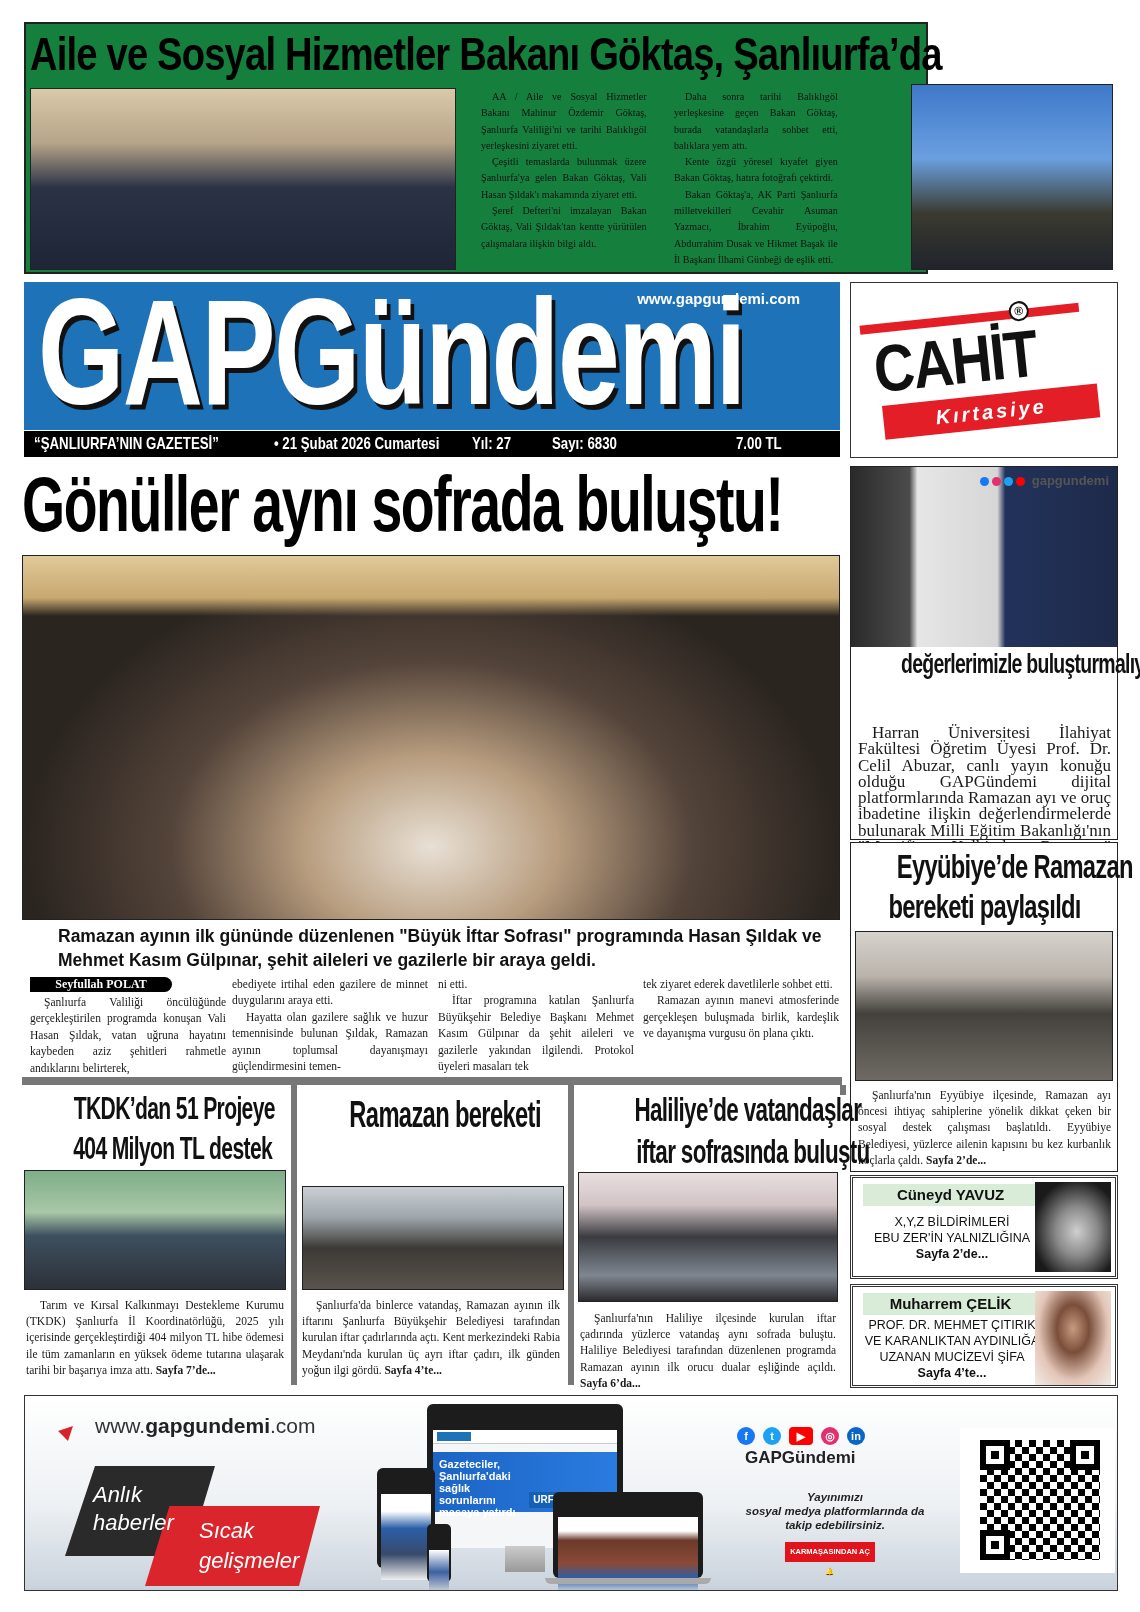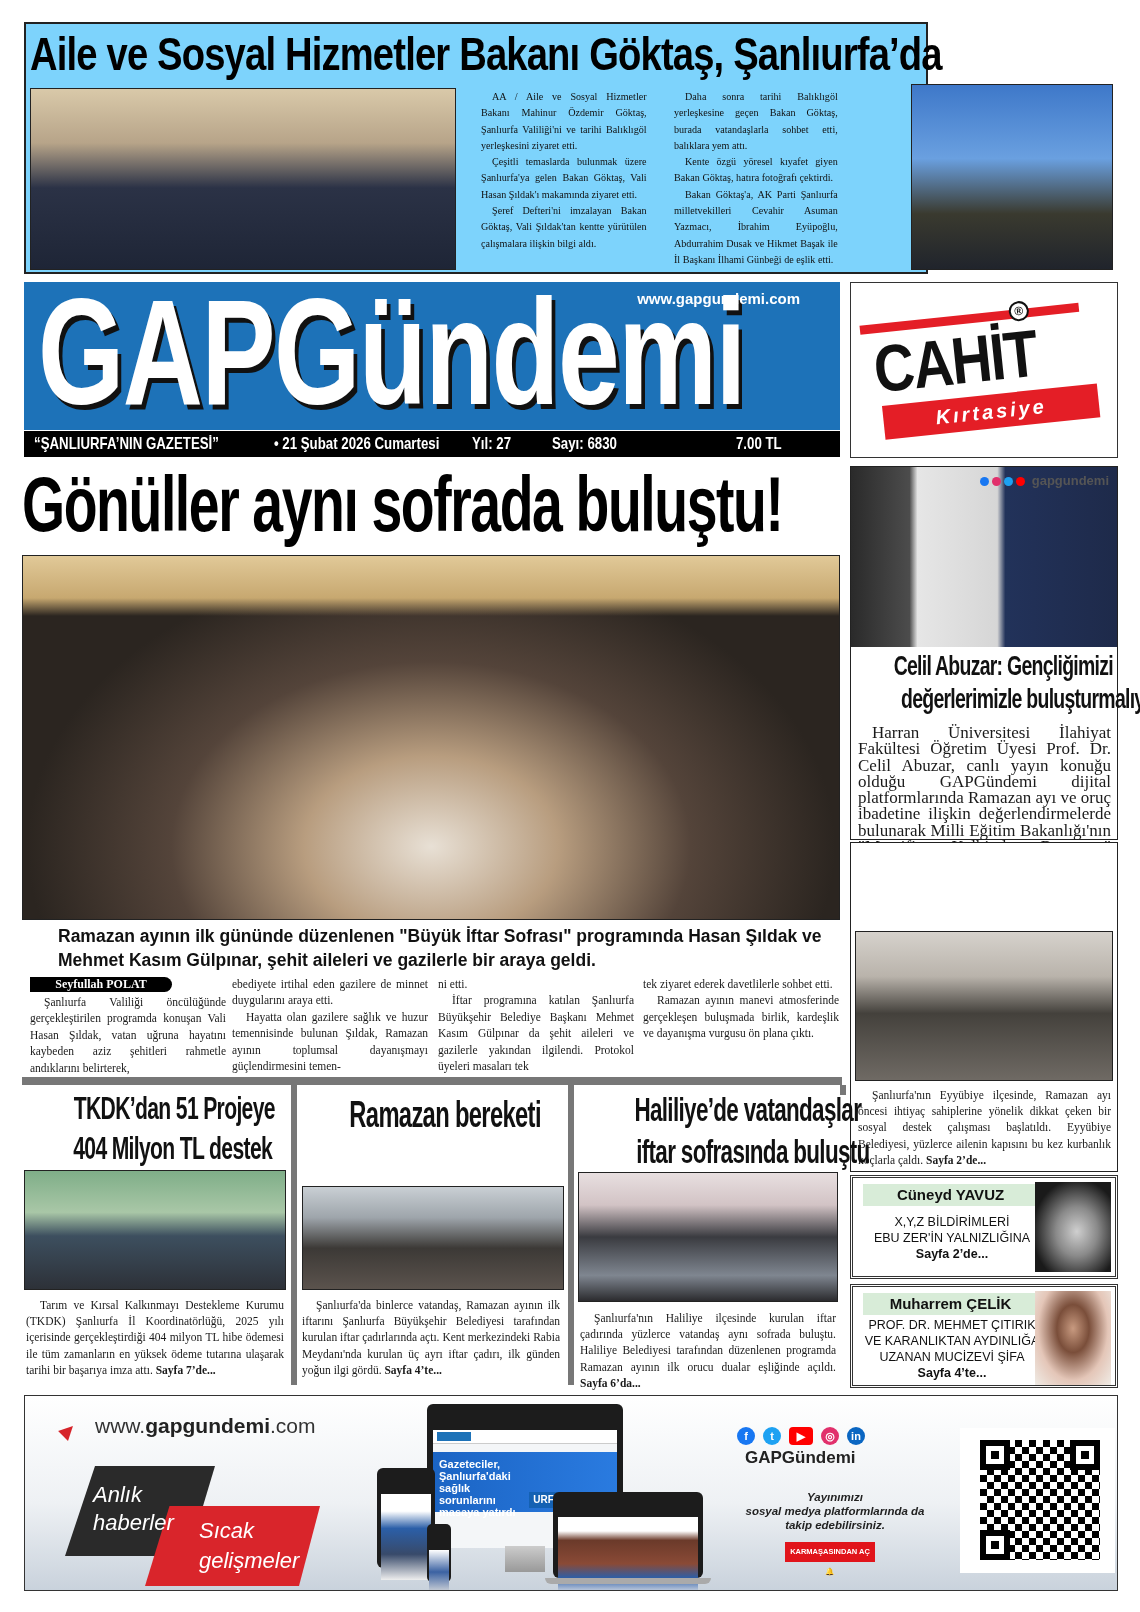--- a/index.html
+++ b/index.html
@@ -5,21 +5,21 @@
   * { box-sizing: border-box; margin: 0; padding: 0; }
   html, body { width: 1140px; height: 1612px; background: #fff; overflow: hidden; }
   body { position: relative; font-family: "Liberation Serif", serif; color: #111; }
   .abs { position: absolute; }
   .cond { font-family: "Liberation Sans", sans-serif; font-weight: 700; transform-origin: left top; white-space: nowrap; letter-spacing: -1px; }
   .serif-text { font-family: "Liberation Serif", serif; font-size: 11.5px; line-height: 15.6px; text-align: justify; color: #1a1a1a; }
   .serif-text p { text-indent: 14px; }
   .photo { border: 1px solid #222; overflow: hidden; }
 
   
-  #top { left: 24px; top: 22px; width: 904px; height: 252px; background: #7dd3fc; border: 2px solid #222; padding-left: 8px; }
+  #top { left: 24px; top: 22px; width: 904px; height: 252px; background: #15803d; border: 2px solid #222; padding-left: 8px; }
   #top-title { left: 4px; top: 0px; font-size: 46px; line-height: 60px; transform: scaleX(0.83); color: #000; }
   #top-photo1 { left: 4px; top: 64px; width: 426px; height: 182px; background: linear-gradient(180deg,#d9c9a9 0%,#b7a489 30%,#2b3246 55%,#1e2536 100%); }
   #top-text1 { left: 455px; top: 64px; width: 180px; }
   #top-text2 { left: 648px; top: 64px; width: 178px; }
   #top-photo2 { left: 885px; top: 60px; width: 202px; height: 186px; background: linear-gradient(180deg,#3e78c9 0%,#6aa0e0 40%,#3a3a2f 70%,#20242c 100%); }
   .top-text { font-family: "Liberation Serif", serif; font-size: 11px; line-height: 16.3px; text-align: justify; color: #111; transform: scaleX(0.92); transform-origin: left top; width: 195px; }
   .top-text p { text-indent: 12px; }
 
   
   #masthead { left: 24px; top: 282px; width: 816px; height: 148px; background: #1d72b8; }
@@ -168,29 +168,32 @@
 </div>
 <div id="grey-divider" class="abs"></div>
 
 <div id="celil-box" class="abs">
   <div id="celil-photo" class="abs"></div>
   <div id="celil-social" class="abs">
     <span class="dot" style="background:#1877f2"></span><span class="dot" style="background:#e1306c"></span><span class="dot" style="background:#1da1f2"></span><span class="dot" style="background:#ff0000"></span>
     <span>gapgundemi</span>
   </div>
   <div id="celil-title" class="abs">
-    <div><span class="rt-head">Celil Abuzar: Gençliğimizi</span></div>
     <div style="margin-top:-2px"><span class="rt-head">değerlerimizle buluşturmalıyız</span></div>
   </div>
   <div id="celil-text" class="abs serif-text">
     <p><span>Harran Üniversitesi İlahiyat Fakültesi Öğretim Üyesi Prof. Dr. Celil Abuzar, canlı yayın konuğu olduğu GAPGündemi dijital platformlarında Ramazan ayı ve oruç ibadetine ilişkin değerlendirmelerde bulunarak Milli Eğitim Bakanlığı'nın "Maarifin Kalbinde Ramazan" temalı etkinliklerine destek verdi.</span> <b>Sayfa 7’de...</b></p>
   </div>
 </div>
 
 <div id="eyyub-box" class="abs">
+  <div id="eyyub-title" class="abs">
+    <div style="margin-top:4px"><span class="rt-head" style="font-size:33px;line-height:40px">Eyyübiye’de Ramazan</span></div>
+    <div><span class="rt-head" style="font-size:33px;line-height:40px">bereketi paylaşıldı</span></div>
+  </div>
   <div id="eyyub-photo" class="abs photo"></div>
   <div id="eyyub-text" class="abs serif-text">
     <p><span>Şanlıurfa'nın Eyyübiye ilçesinde, Ramazan ayı öncesi ihtiyaç sahiplerine yönelik dikkat çeken bir sosyal destek çalışması başlatıldı. Eyyübiye Belediyesi, yüzlerce ailenin kapısını bu kez kurbanlık koçlarla çaldı.</span> <b>Sayfa 2’de...</b></p>
   </div>
 </div>
 
 <div class="columnist" style="top:1175px; height:104px;">
   <div class="col-name">Cüneyd YAVUZ</div>
   <div class="col-title" style="top:36px">
     <div>X,Y,Z BİLDİRİMLERİ</div>

